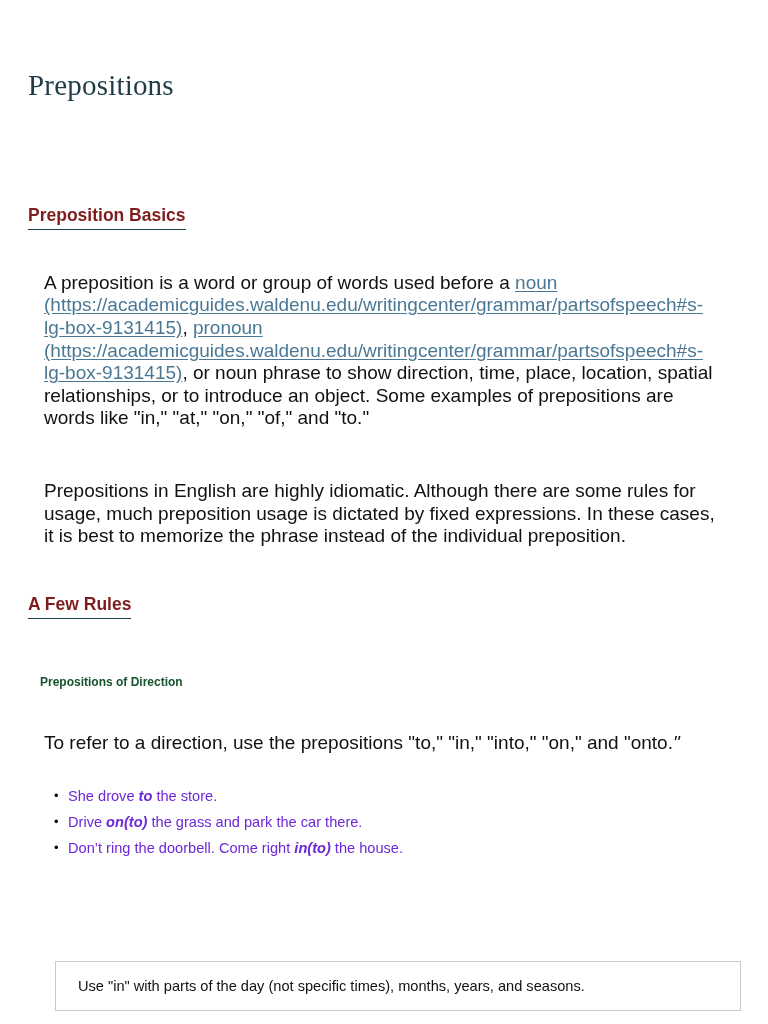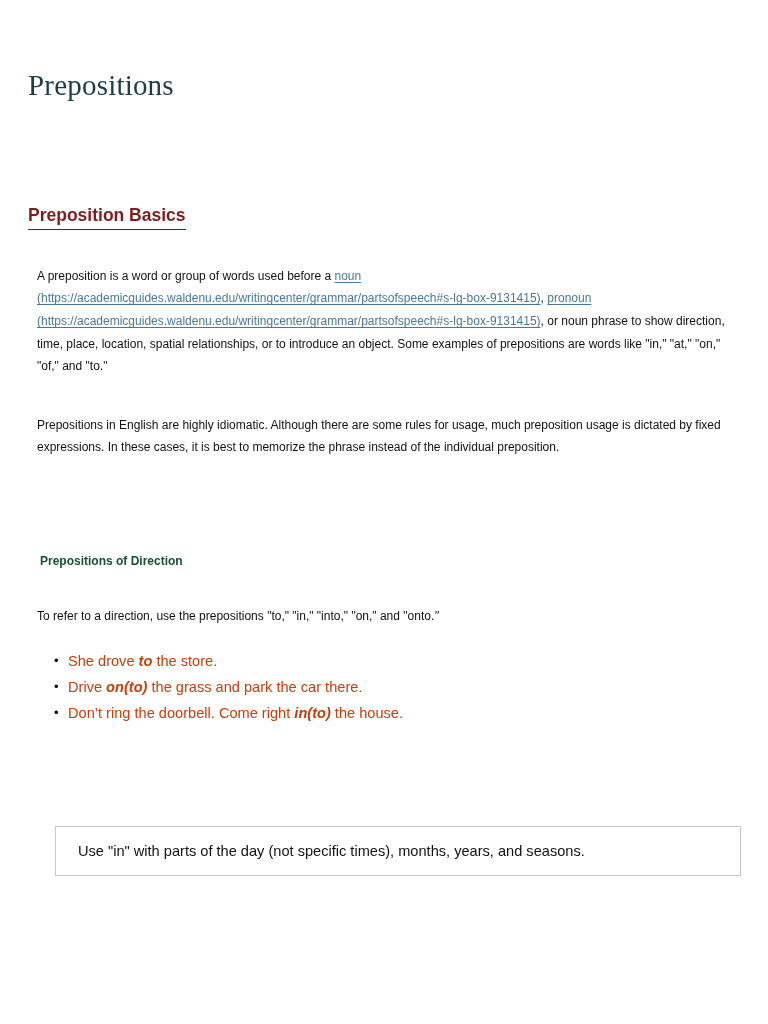--- a/index.html
+++ b/index.html
@@ -51,40 +51,40 @@
   }
   .sub-heading {
     font-family: "Liberation Sans", sans-serif;
     font-size: 12px;
     font-weight: bold;
     color: #14532d;
     margin: 12px;
     line-height: 1.3;
   }
   p.body-text {
-    font-size: 12px;
+    font-size: 19px;
     line-height: 22.6px;
     color: #111111;
-    margin: 9px;
+    margin: 16px;
   }
   a.doc-link {
     color: #4a7894;
     text-decoration: underline;
     text-underline-offset: 2px;
   }
   ul.example-list {
     margin: 0;
     padding: 0 0 0 40px;
     list-style: none;
   }
   ul.example-list li {
     position: relative;
     font-size: 14.6px;
     line-height: 26px;
-    color: #c2410c;
+    color: #6d28d9;
   }
   ul.example-list li::before {
     content: "\2022";
     position: absolute;
     left: -14px;
     top: 0;
     font-size: 13px;
     color: #000000;
   }
   .bi {
@@ -131,20 +131,23 @@
   <div class="gap-26"></div>
 
   <p class="body-text"><span>A preposition is a word or group of words used before a </span><a class="doc-link" href="#">noun (https://academicguides.waldenu.edu/writingcenter/grammar/partsofspeech#s-lg-box-9131415)</a><span>, </span><a class="doc-link" href="#">pronoun (https://academicguides.waldenu.edu/writingcenter/grammar/partsofspeech#s-lg-box-9131415)</a><span>, or noun phrase to show direction, time, place, location, spatial relationships, or to introduce an object. Some examples of prepositions are words like "in," "at," "on," "of," and "to."</span></p>
 
   <div class="gap-18"></div>
 
   <p class="body-text">Prepositions in English are highly idiomatic. Although there are some rules for usage, much preposition usage is dictated by fixed expressions. In these cases, it is best to memorize the phrase instead of the individual preposition.</p>
 
   <div class="gap-30"></div>
 
+  <div class="heading-wrap">
+    <h2 class="section-heading">A Few Rules</h2>
+  </div>
 
   <div class="gap-44"></div>
 
   <h3 class="sub-heading">Prepositions of Direction</h3>
 
   <div class="gap-14"></div>
 
   <p class="body-text"><span>To refer to a direction, use the prepositions "to," "in," "into," "on," and "onto.</span><span class="italic-quote">"</span></p>
 
   <div class="gap-12"></div>

